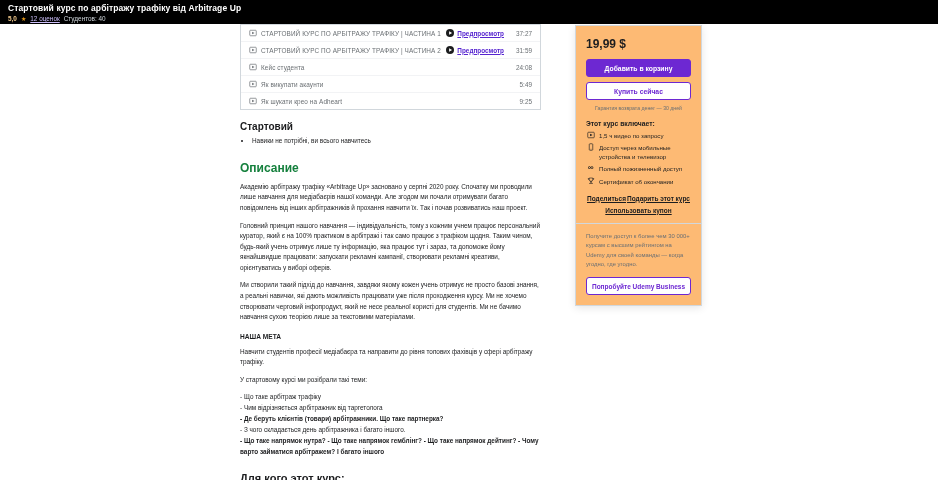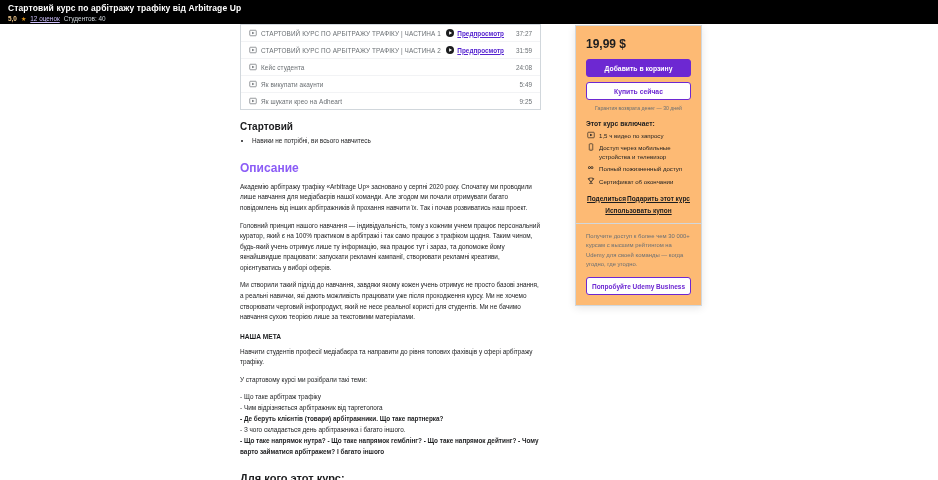--- a/index.html
+++ b/index.html
@@ -20,21 +20,21 @@
   .main{position:absolute;left:240px;top:24px;width:301px;}
   .curriculum{border:1px solid #d1d7dc;background:#fff;}
   .lecture-row{display:flex;align-items:center;gap:4px;padding:4px 8px;border-bottom:1px solid #f2f3f5;font-size:6.4px;color:#6a6f73;}
   .lecture-row:last-child{border-bottom:none;}
   .lec-icon{flex:none;display:inline-flex;}
   .lec-title{flex:1;letter-spacing:.1px;}
   .preview-wrap{display:inline-flex;align-items:center;gap:3px;flex:none;}
   .pv-text{color:#5624d0;text-decoration:underline;font-weight:bold;}
   .lec-dur{flex:none;width:24px;text-align:right;color:#6a6f73;}
   .sec-h-sm{font-size:10px;font-weight:bold;margin:11px 0 4px;color:#1c1d1f;}
-  .sec-h-lg{font-size:12px;font-weight:bold;margin:14px 0 5px;color:#8b5cf6;}
+  .sec-h-lg{font-size:12px;font-weight:bold;margin:14px 0 5px;color:#15803d;}
   .sec-h-md{font-size:11px;font-weight:bold;margin:14px 0 5px;color:#1c1d1f;}
   ul.dots{margin:3px 0;padding-left:12px;}
   ul.dots li{font-size:6.4px;line-height:1.7;color:#1c1d1f;}
   .para{font-size:6.4px;line-height:1.65;margin:7px 0;color:#1c1d1f;}
   .goal-h{font-size:6.6px;font-weight:bold;margin:10px 0 2px;}
   .topic-line{font-size:6.4px;line-height:1.7;color:#1c1d1f;}
   .topic-line.b{font-weight:bold;}
   
   .card{position:absolute;left:575px;top:25px;width:127px;box-sizing:border-box;background:#fdba74;border:1px solid #d1d7dc;box-shadow:0 2px 8px rgba(0,0,0,.10);padding:9px 10px 10px;}
   .price{font-size:12px;font-weight:bold;margin:2px 0 8px;}

